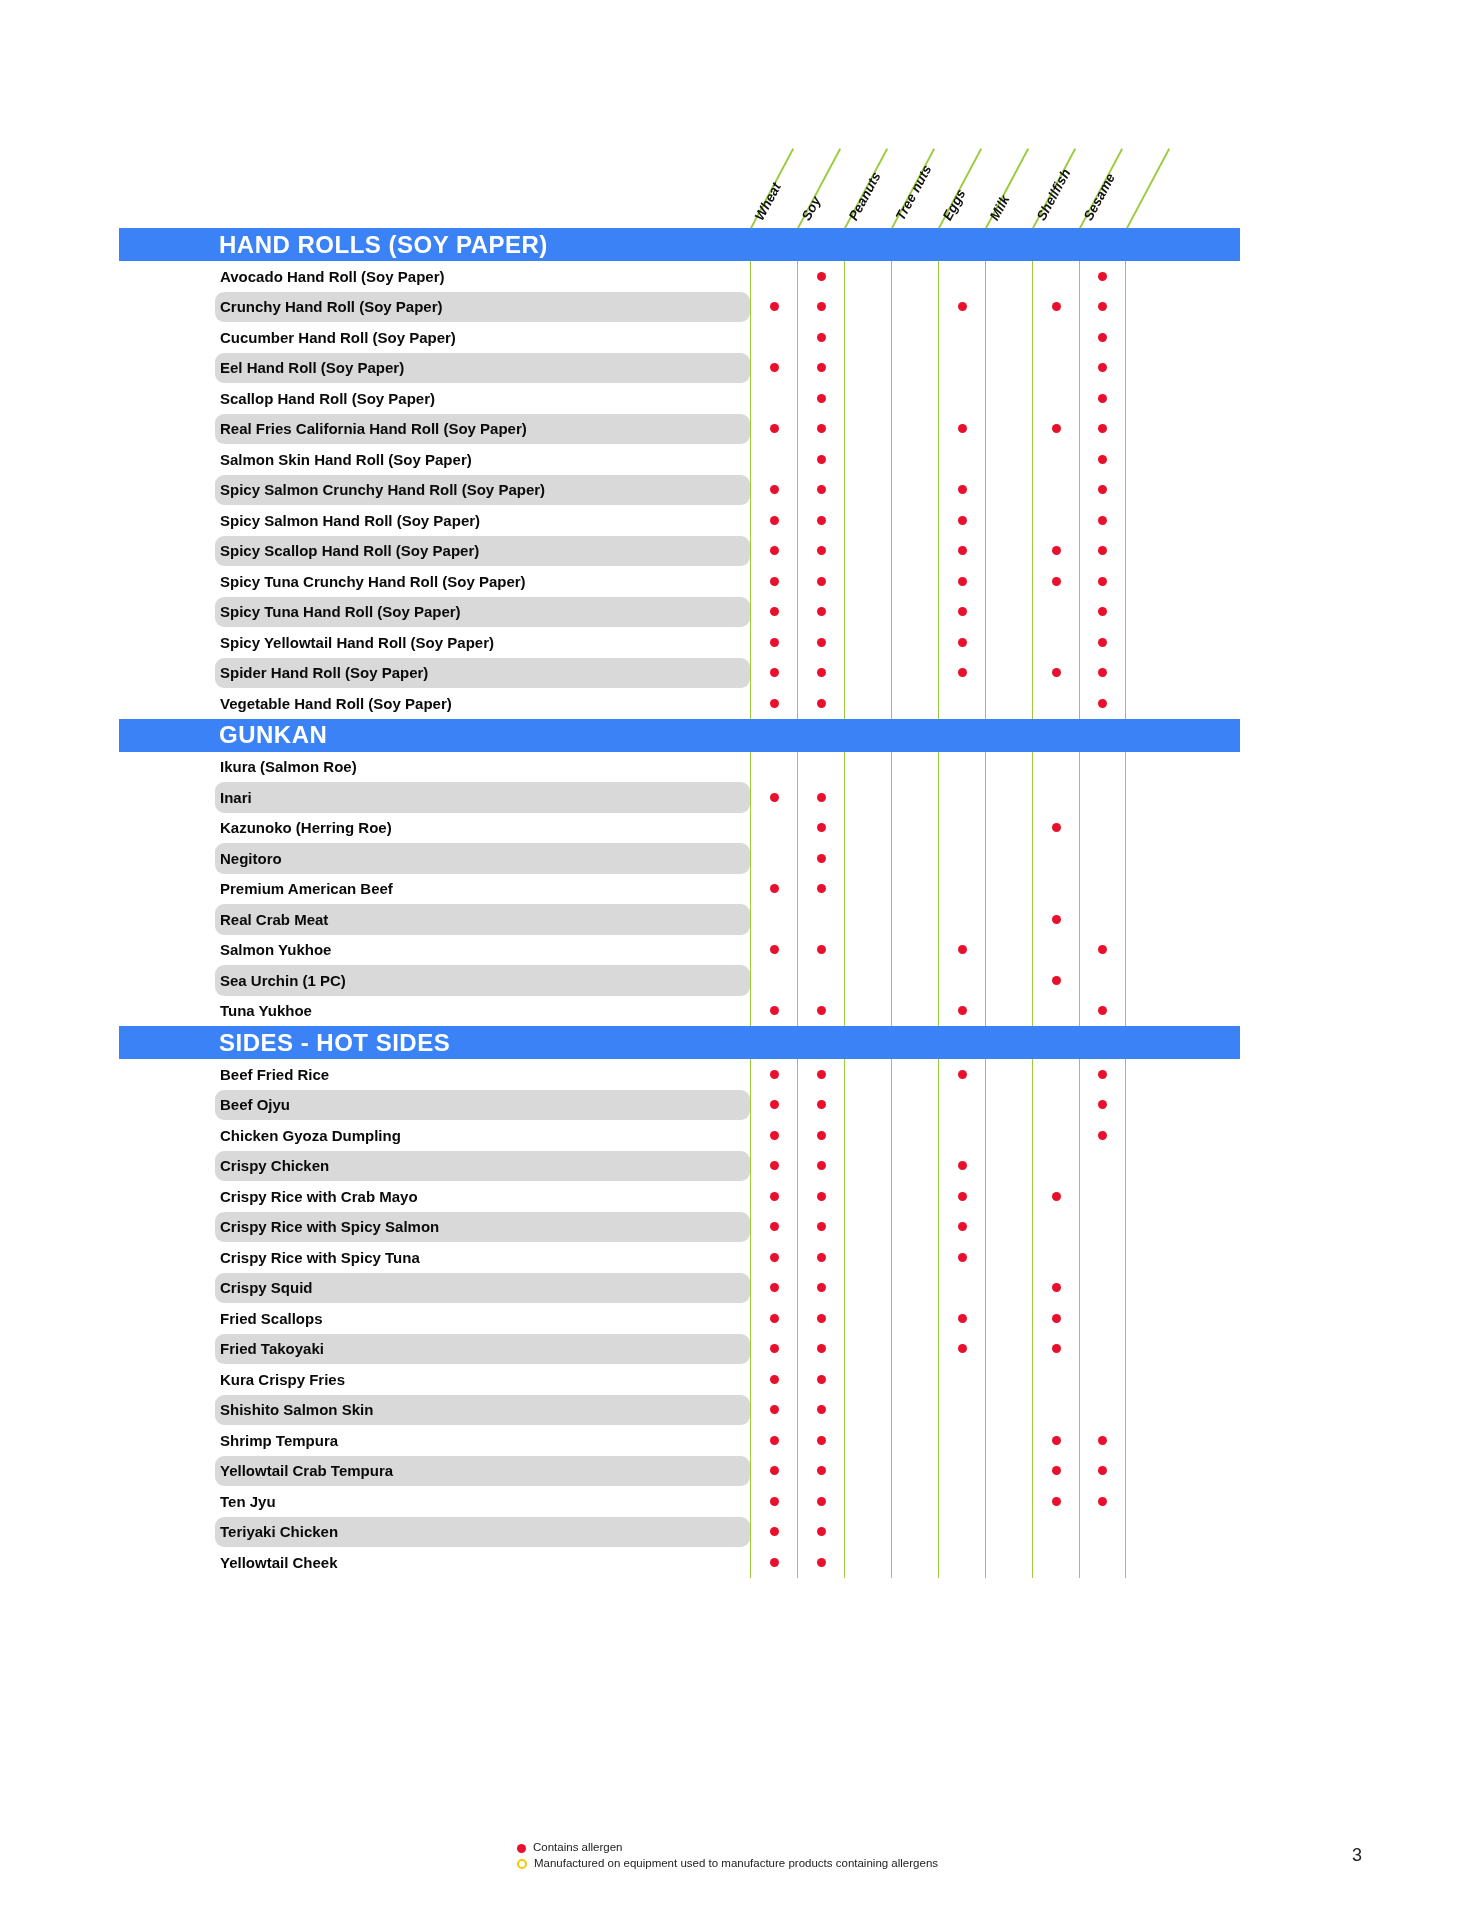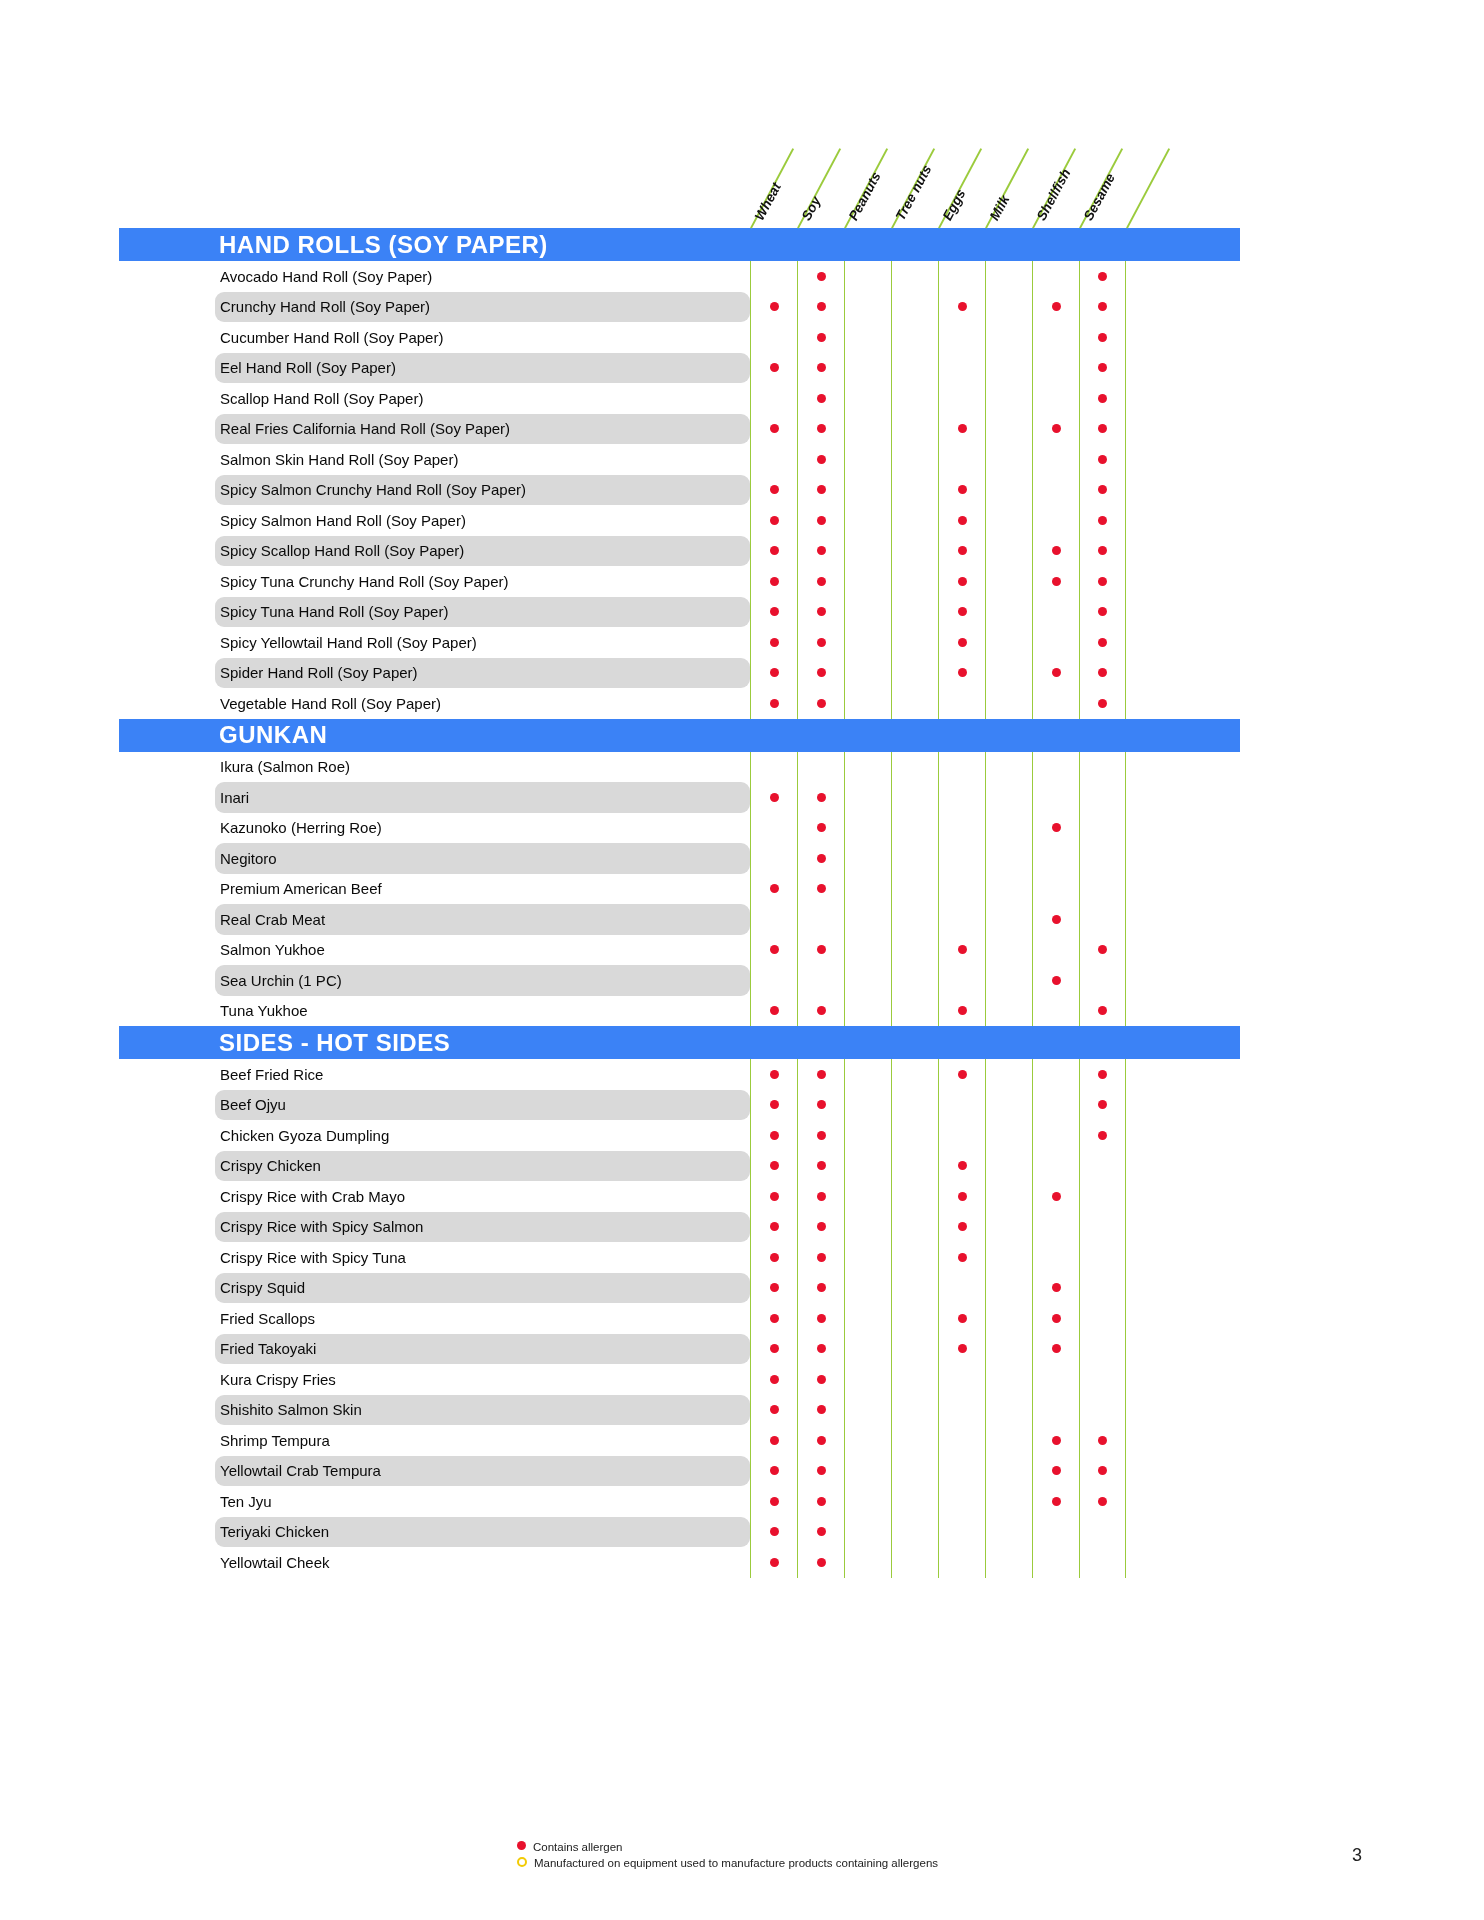--- a/index.html
+++ b/index.html
@@ -51,39 +51,39 @@
     font-size:24px;
     letter-spacing:0.5px;
     white-space:nowrap;
   }
   .row { display:flex; height:30.5px; }
   .row-label-area { width:631px; display:flex; box-sizing:border-box; }
   .row-label {
     margin-left:96px; flex:1;
     display:flex; align-items:center;
     padding-left:5px;
-    font-weight:normal; font-size:15px; color:#0a0a0a;
+    font-weight:bold; font-size:15px; color:#0a0a0a;
     white-space:nowrap;
   }
   .row.alt .row-label { background:#D9D9D9;border-radius:9px; }
   .cells { display:flex; }
   .cell {
     width:47px; box-sizing:border-box;
     border-left:1px solid #9BCB3C;
     display:flex; align-items:center; justify-content:center;
   }
   .cell.last { border-right:1px solid #9BCB3C; }
   .dot { width:9px; height:9px; border-radius:50%; background:#E8112D; }
   .legend {
     position:absolute;
     left:517px; top:1841px;
     display:flex; flex-direction:column; gap:4px;
     font-size:11.5px; color:#222;
   }
-  .legend-row { display:flex; align-items:flex-start; gap:7px; }
+  .legend-row { display:flex; align-items:flex-end; gap:7px; }
   .legend-dot-red { width:9px; height:9px; border-radius:50%; background:#E8112D; flex:0 0 auto; }
   .legend-ring-yellow { width:6px; height:6px; border-radius:50%; border:2px solid #F2CB05; background:#fff; flex:0 0 auto; }
   .page-number {
     position:absolute;
     left:1352px; top:1845px;
     font-size:18px; color:#222;
   }
 </style>
 </head>
 <body>

